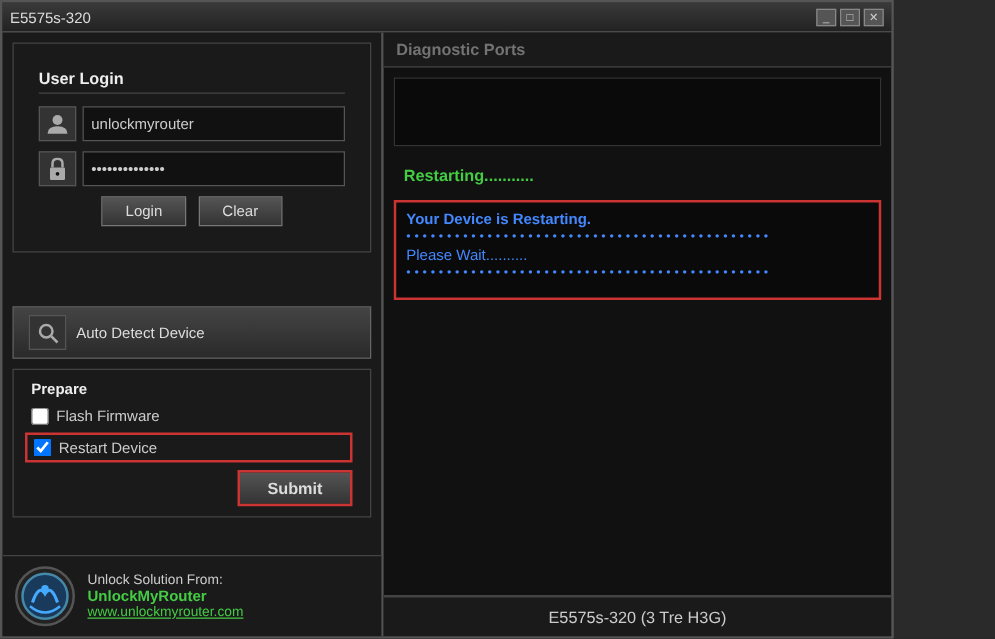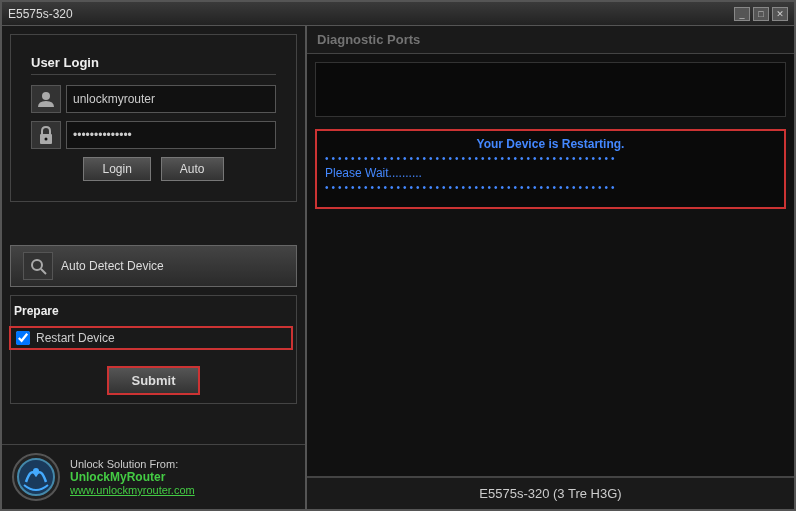--- a/index.html
+++ b/index.html
@@ -8,21 +8,21 @@
       height: 511px;
       background: #2a2a2a;
       font-family: 'Segoe UI', Tahoma, Arial, sans-serif;
       font-size: 12px;
       color: #ccc;
       overflow: hidden;
     }
 
     
     .window {
-      width: 796px;
+      width: 715px;
       height: 511px;
       border: 2px solid #555;
       display: flex;
       flex-direction: column;
     }
 
     .title-bar {
       background: linear-gradient(to bottom, #3a3a3a, #222);
       height: 24px;
       display: flex;
@@ -150,21 +150,21 @@
       background: #333;
       border: 1px solid #555;
       display: flex;
       align-items: center;
       justify-content: center;
     }
 
     .prepare-section {
       margin: 0 8px 8px 8px;
       border: 1px solid #444;
-      padding: 8px 3px;
+      padding: 8px 14px;
     }
     .prepare-title {
       color: #eee;
       font-weight: bold;
       font-size: 12px;
       margin-bottom: 8px;
     }
     .checkbox-row {
       display: flex;
       align-items: center;
@@ -176,22 +176,22 @@
       height: 14px;
       cursor: pointer;
     }
     .checkbox-row.highlighted {
       border: 2px solid #cc3333;
       padding: 3px 5px;
       margin-left: -5px;
     }
     .submit-row {
       display: flex;
-      justify-content: center;
-      margin-top: 16px;
+      justify-content: flex-end;
+      margin-top: 6px;
     }
     .submit-btn {
       padding: 5px 22px;
       background: linear-gradient(to bottom, #555, #333);
       border: 2px solid #cc3333;
       color: #ddd;
       font-size: 13px;
       cursor: pointer;
       font-weight: bold;
     }
@@ -276,21 +276,20 @@
       margin: 4px 8px;
       border: 2px solid #cc3333;
       padding: 6px 8px;
       background: #0a0a0a;
       min-height: 80px;
     }
     .device-restarting-line {
       color: #4488ff;
       font-size: 12px;
       font-weight: bold;
-      text-align: center;
     }
     .dots-line {
       color: #4488ff;
       font-size: 10px;
       letter-spacing: 3px;
       margin: 2px 0;
     }
     .please-wait-line {
       color: #4488ff;
       font-size: 12px;
@@ -358,38 +357,42 @@
               <rect x="2" y="8" width="12" height="10" rx="1" fill="#aaa"></rect>
               <path d="M4 8 V5 Q4 1 8 1 Q12 1 12 5 V8" fill="none" stroke="#aaa" stroke-width="2"></path>
               <circle cx="8" cy="13" r="1.5" fill="#111"></circle>
             </svg>
           </div>
           <input class="input-field" type="password" value="unlockmyrouter" style="">
         </div>
 
         <div class="button-row">
           <button class="btn">Login</button>
-          <button class="btn">Auto</button>
+          <button class="btn">Clear</button>
         </div>
       </div>
 
       <div class="auto-detect-section">
         <button class="auto-detect-btn">
           <div class="auto-detect-icon">
             <svg width="18" height="18" viewBox="0 0 18 18">
               <circle cx="8" cy="8" r="5" fill="none" stroke="#aaa" stroke-width="2"></circle>
               <line x1="12" y1="12" x2="17" y2="17" stroke="#aaa" stroke-width="2"></line>
             </svg>
           </div>
           <span>Auto Detect Device</span>
         </button>
       </div>
 
       <div class="prepare-section">
         <div class="prepare-title">Prepare</div>
+        <div class="checkbox-row">
+          <input type="checkbox" style="">
+          <span>Flash Firmware</span>
+        </div>
         <div class="checkbox-row highlighted">
           <input type="checkbox" checked="" style="">
           <span>Restart Device</span>
         </div>
         <div class="submit-row">
           <button class="submit-btn">Submit</button>
         </div>
       </div>
 
       <div class="brand-section">
@@ -410,20 +413,21 @@
     </div>
 
     <div class="right-panel">
 
       <div class="diag-header">
         <span class="diag-title">Diagnostic Ports</span>
       </div>
 
       <div class="diag-output-area"></div>
 
+      <div class="restarting-text">Restarting...........</div>
 
       <div class="device-status-box">
         <div class="device-restarting-line">Your Device is Restarting.</div>
         <div class="dots-line">•••••••••••••••••••••••••••••••••••••••••••••</div>
         <div class="please-wait-line">Please Wait..........</div>
         <div class="dots-line2">•••••••••••••••••••••••••••••••••••••••••••••</div>
       </div>
 
       <div class="right-spacer"></div>
 

